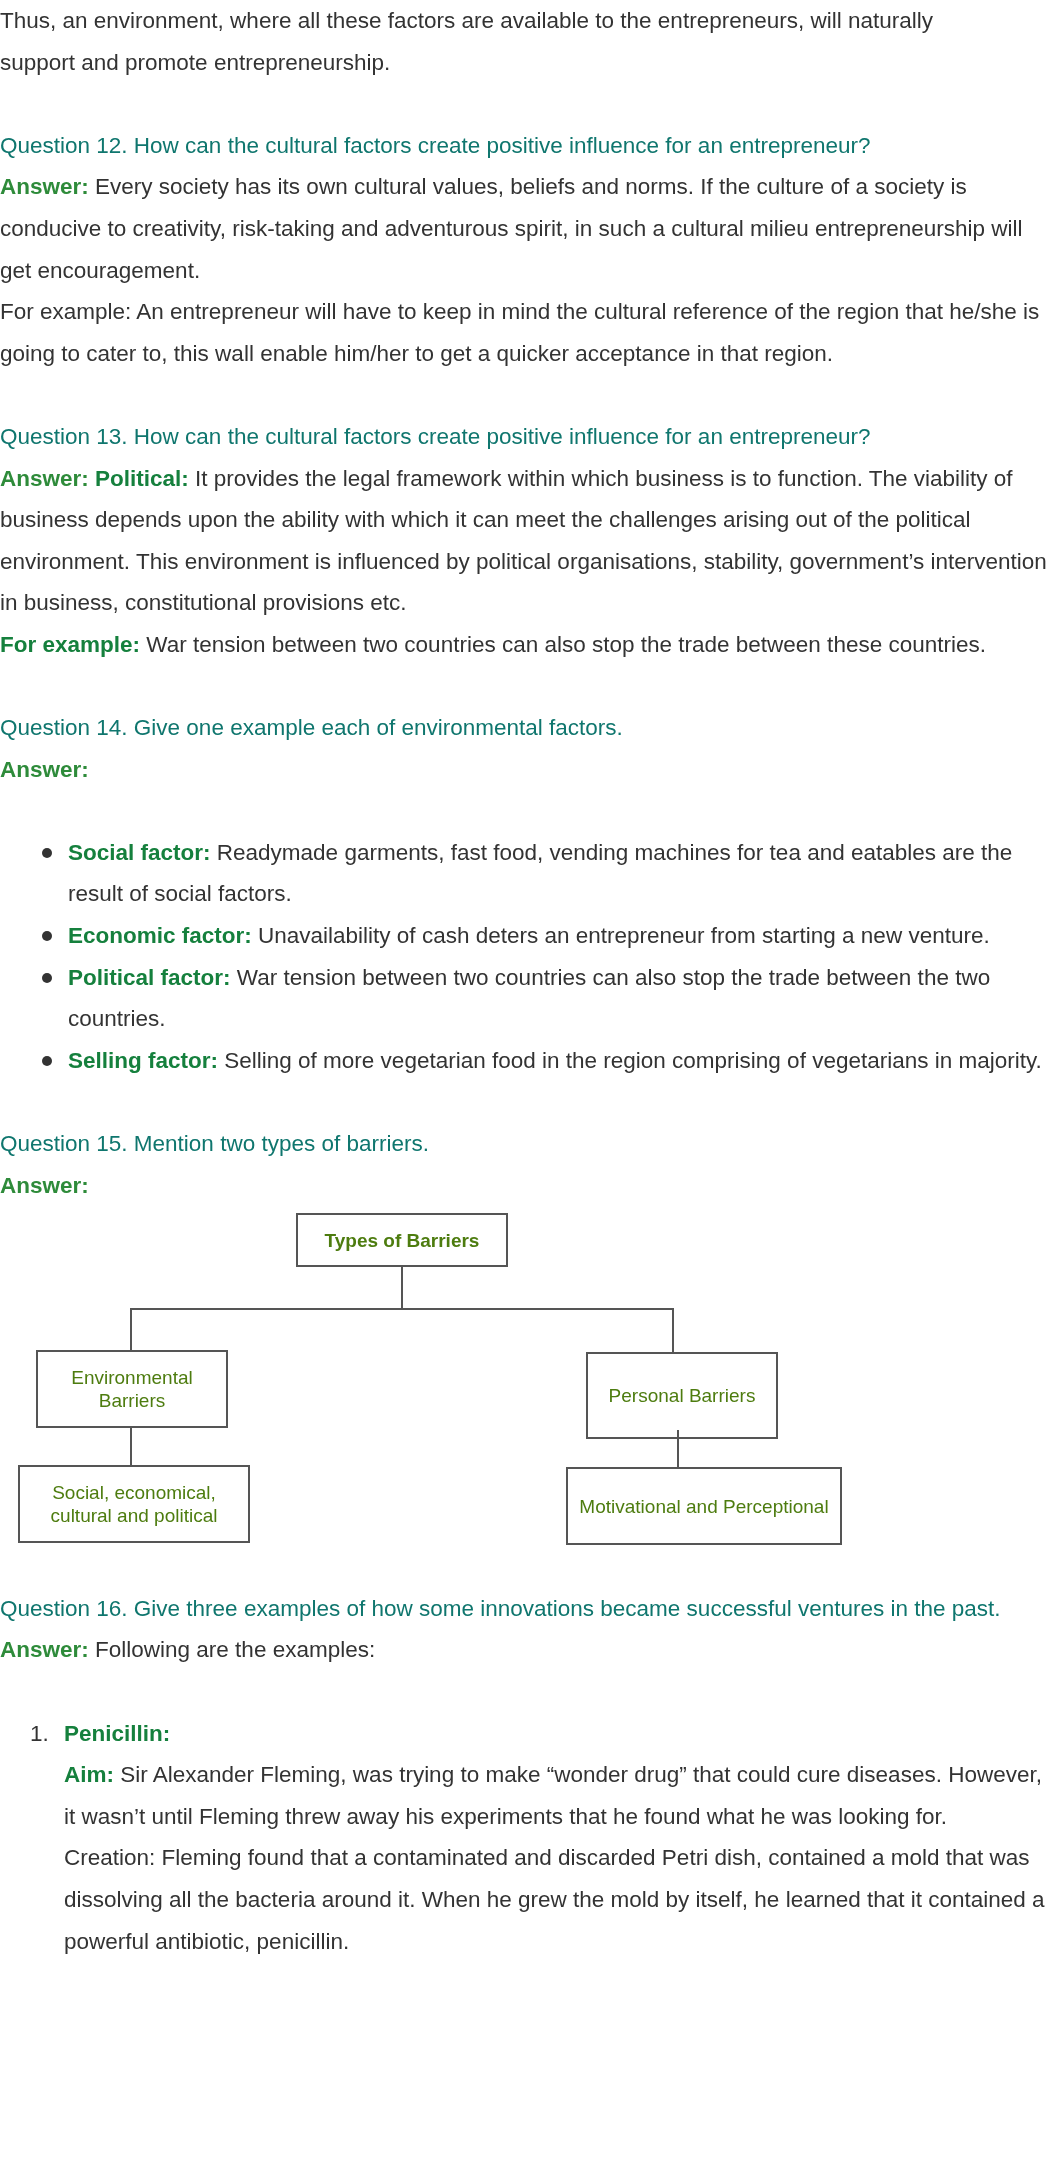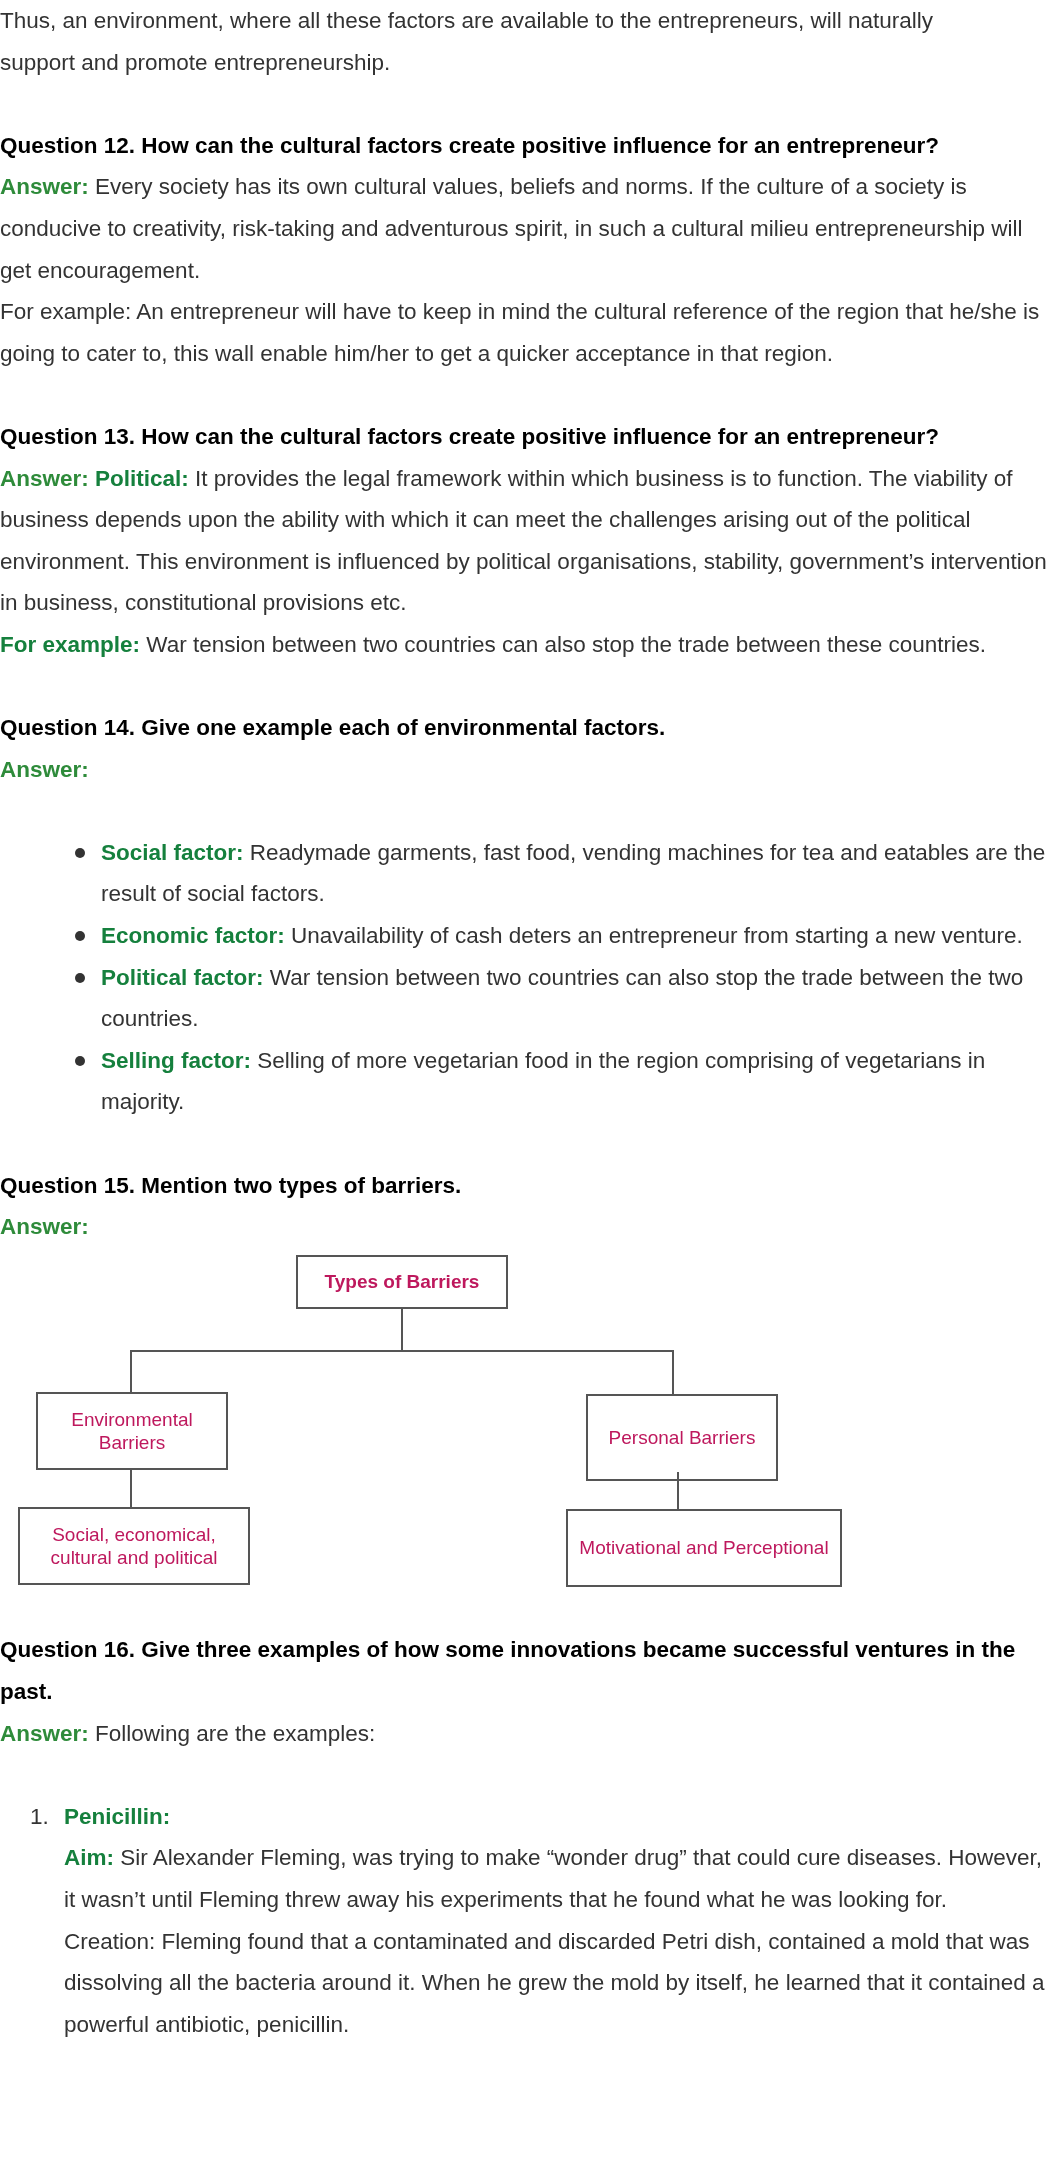--- a/index.html
+++ b/index.html
@@ -3,33 +3,33 @@
   <meta charset="utf-8">
   <style>
     html, body { margin:0; padding:0; background:#ffffff; }
     body {
       width:1054px; height:2168px; overflow:hidden; position:relative;
       font-family:"Liberation Sans", sans-serif;
       color:#333333; font-size:22.5px; font-weight:300; line-height:41.6px;
     }
     .content { position:absolute; left:0; top:0; width:1054px; }
     p { margin:0; }
-    .q { color:#000000; font-weight:700; }
+    .q { color:#0f766e; font-weight:400; }
     .ans { color:#2e8b3a; font-weight:600; }
     b, .b { color:#15803d; font-weight:700; }
     .gap { height:41.6px; }
-    ul.bul { list-style:none; margin:0; padding:0 0 0 101px; }
+    ul.bul { list-style:none; margin:0; padding:0 0 0 68px; }
     ul.bul li { position:relative; }
     ul.bul li .dot { position:absolute; left:-26px; top:16px; width:10px; height:10px; border-radius:50%; background:#333; }
     ol.num { list-style:none; margin:0; padding:0 0 0 64px; }
     ol.num li { position:relative; }
     ol.num li .n { position:absolute; left:-34px; top:0; }
     .diagram { position:relative; height:340px; }
     .box { position:absolute; border:2px solid #555; background:#fff; text-align:center;
-           font-size:19px; line-height:23px; color:#be185d; font-weight:400; display:flex;
+           font-size:19px; line-height:23px; color:#4d7c0f; font-weight:400; display:flex;
            align-items:center; justify-content:center; box-sizing:border-box; }
     .ln { position:absolute; background:#555; }
   </style>
 </head>
 <body>
 
 <div class="content">
 
   <p><span>Thus, an environment, where all these factors are available to the entrepreneurs, will naturally</span><br><span>support and promote entrepreneurship.</span></p>
   <div class="gap"></div>

